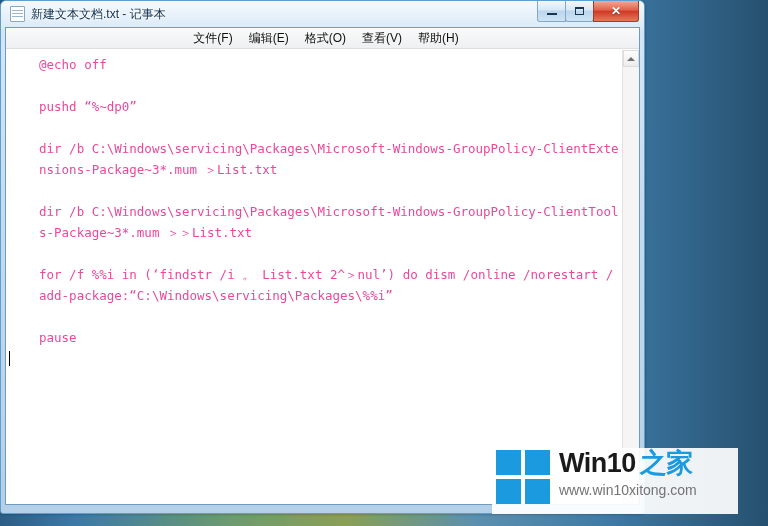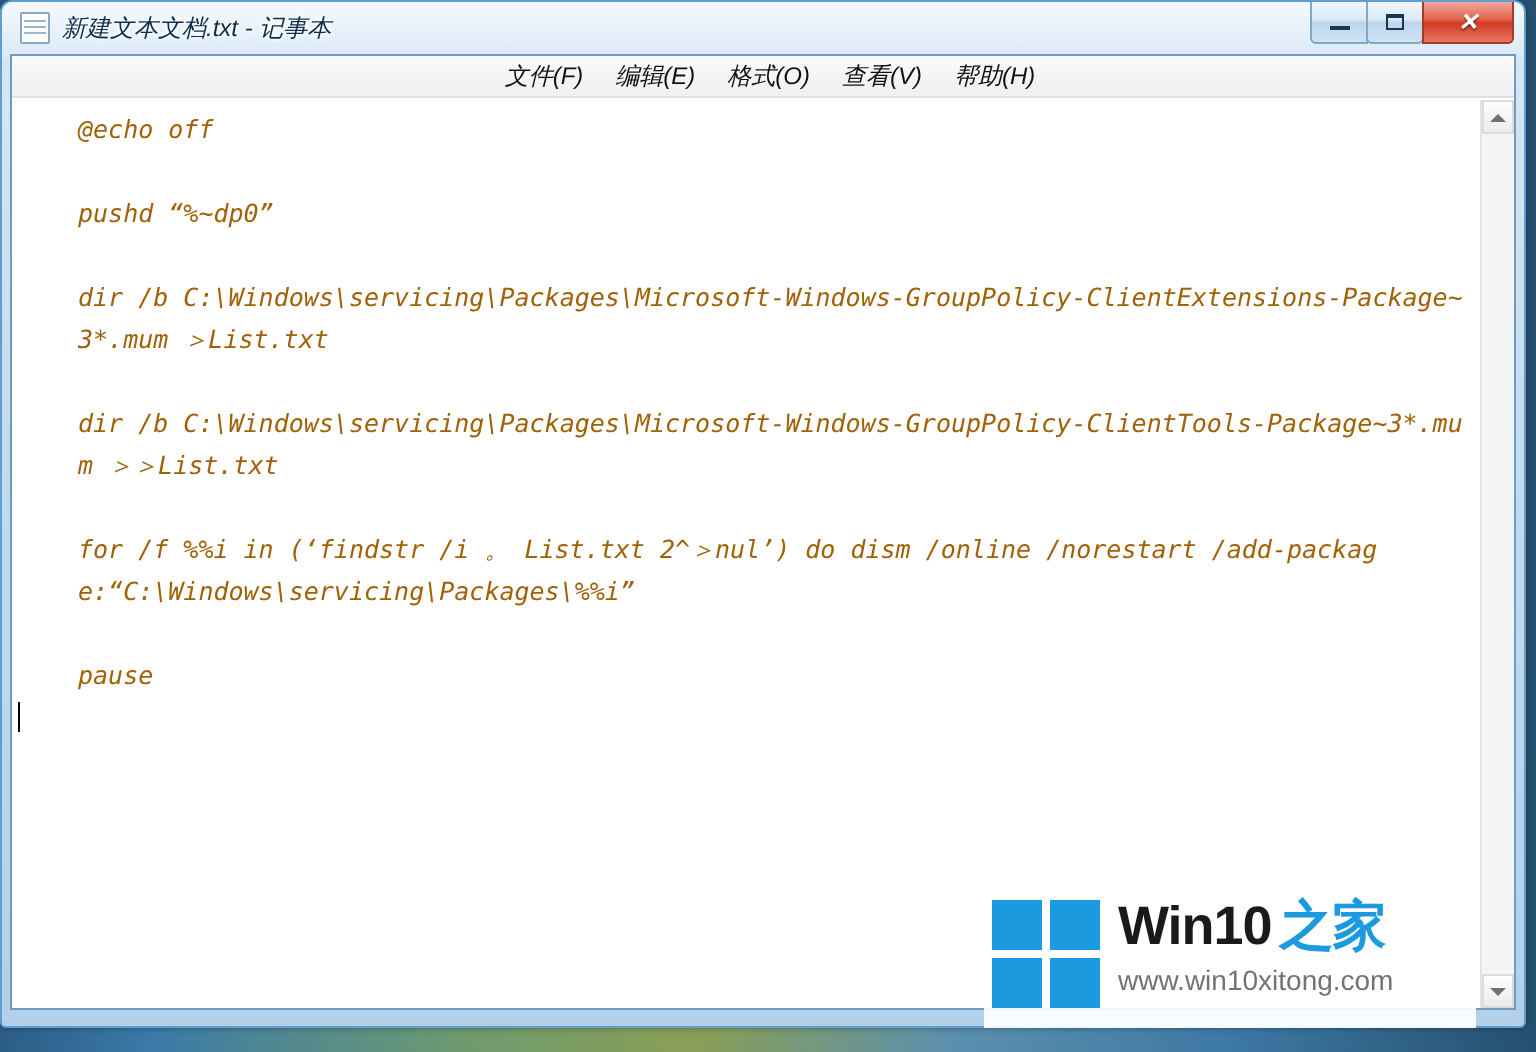--- a/index.html
+++ b/index.html
@@ -16,29 +16,28 @@
     inset: 0;
     background: linear-gradient(90deg,
         #2c5d86 0%, #3b7aa8 10%, #6d9a70 30%,
         #8a9f55 45%, #5b8fae 62%, #3d79a4 80%, #26506f 100%);
   }
 
   
   #window {
     position: absolute;
     left: 0; top: 0;
-    width: 763px;
+    width: 645px;
     height: 514px;
     background: linear-gradient(180deg,#d7e8f7 0%, #c5dcf0 40%, #b3d0e8 100%);
     border: 1px solid #5e9fd0;
     border-radius: 6px 6px 3px 3px;
     box-shadow: 0 0 3px rgba(0,0,0,.35);
     padding: 0 4px 4px 4px;
     overflow: hidden;
-    font-style: italic;
   }
 
   
   #window::before{
     content:"";
     position:absolute; left:0; top:0; right:0; height:28px;
     background: linear-gradient(180deg, rgba(255,255,255,.75), rgba(255,255,255,.12));
     pointer-events:none;
   }
 
@@ -143,21 +142,21 @@
     display: flex;
   }
   #textarea {
     flex: 1 1 auto;
     position: relative;
     overflow: hidden;
     padding: 4px 2px 0 3px;
     font-family: "DejaVu Sans Mono", "Liberation Mono", monospace;
     font-size: 12.5px;
     line-height: 21px;
-    color: #a16207;
+    color: #ec4899;
     white-space: pre-wrap;
     word-break: break-all;
   }
   .code-line { min-height: 21px; }
   .code-line.blank { min-height: 21px; }
   .indent { padding-left: 30px; }
   .caret {
     display: inline-block;
     width: 1px; height: 15px;
     background: #000;

